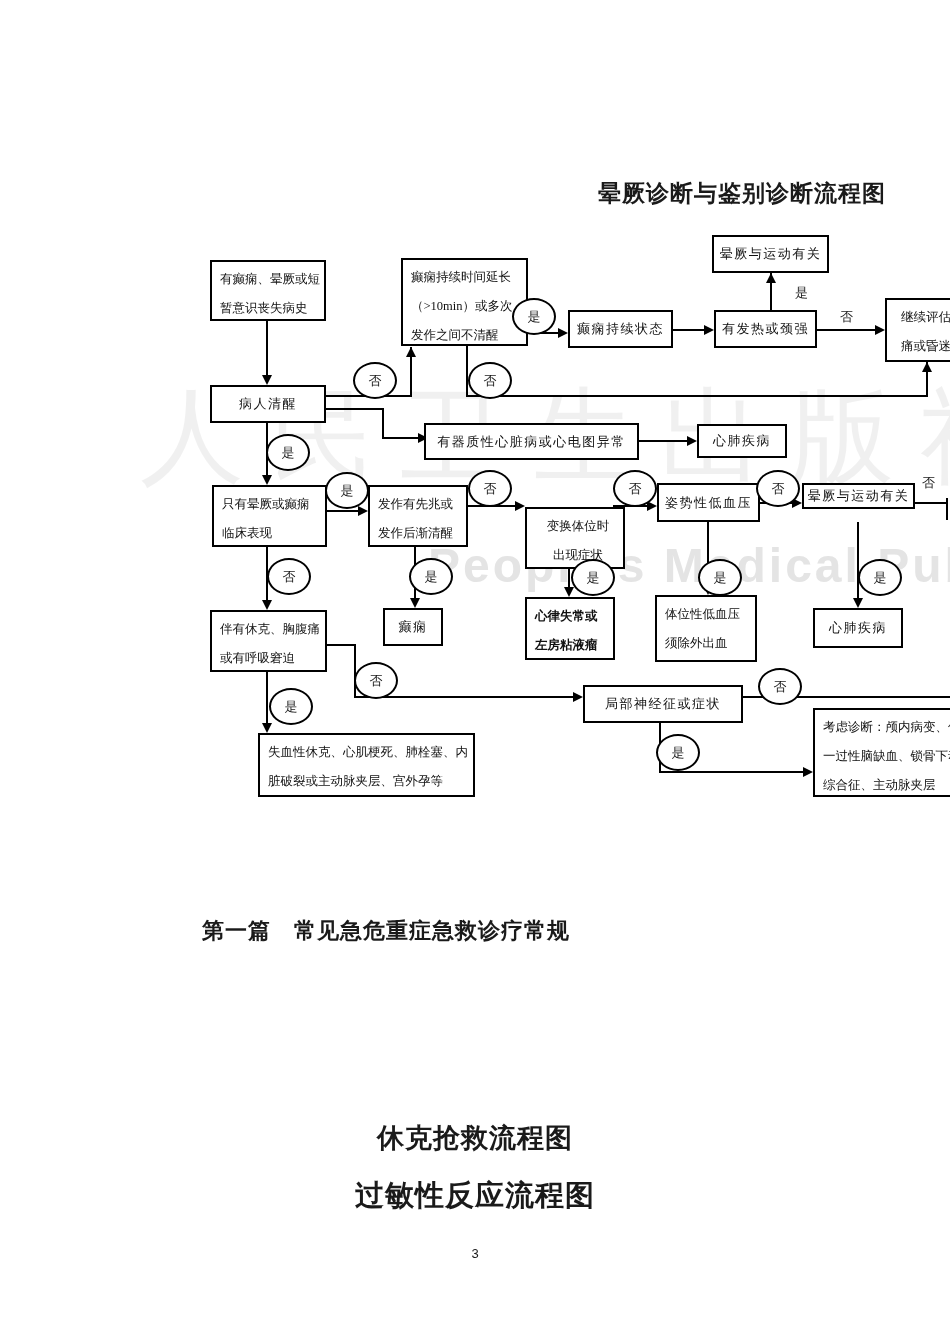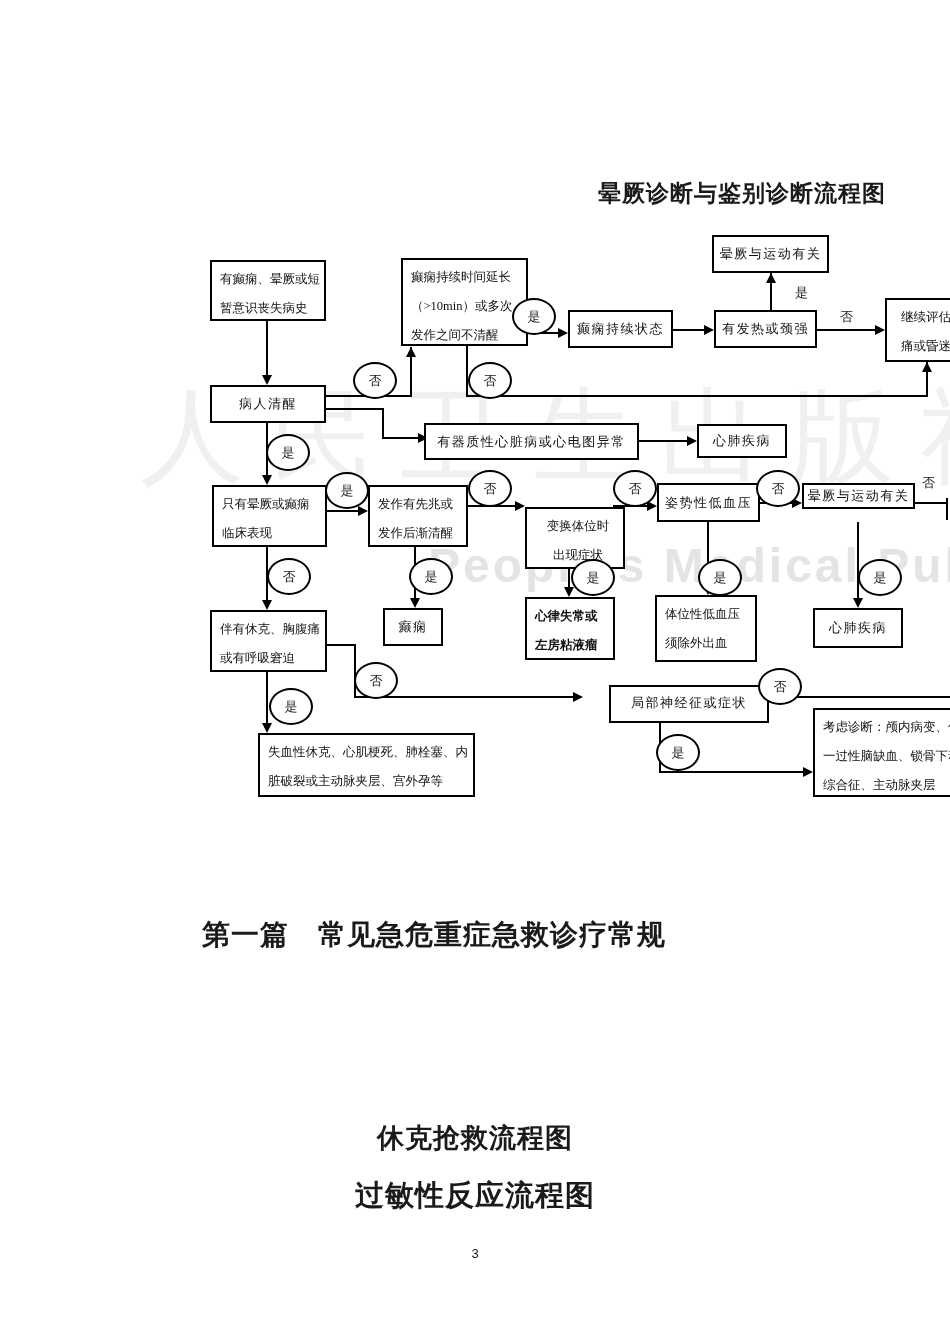--- a/index.html
+++ b/index.html
@@ -13,21 +13,21 @@
     position:absolute;left:140px;top:368px;font-size:104px;letter-spacing:26px;
     color:#000;opacity:0.055;white-space:nowrap;font-family:"DejaVu Serif",serif;
   }
   .wm-en{
     position:absolute;left:428px;top:538px;font-size:48px;font-weight:bold;
     letter-spacing:3px;color:#e4e4e4;white-space:nowrap;
     font-family:"Liberation Sans","DejaVu Sans",sans-serif;
   }
   
   .fc-title{position:absolute;left:598px;top:178px;font-size:23px;font-weight:bold;letter-spacing:1px;}
-  .sec-heading{position:absolute;left:202px;top:916px;font-size:28px;font-weight:bold;letter-spacing:1px;}
+  .sec-heading{position:absolute;left:202px;top:916px;font-size:22px;font-weight:bold;letter-spacing:1px;}
   .fig-line1{position:absolute;left:0;top:1120px;width:950px;text-align:center;font-size:27px;font-weight:bold;letter-spacing:1px;}
   .fig-line2{position:absolute;left:0;top:1176px;width:950px;text-align:center;font-size:29px;font-weight:bold;letter-spacing:1px;}
   .page-num{position:absolute;left:0;top:1246px;width:950px;text-align:center;font-size:13px;font-family:"Liberation Sans",sans-serif;}
   
   .box{
     position:absolute;border:2px solid #000;background:#fff;box-sizing:border-box;
     font-size:12.5px;color:#111;z-index:3;
   }
   .box.left{white-space:pre-line;line-height:2.3;padding:3px 2px 7px 8px;letter-spacing:0;}
   .box.center{display:flex;align-items:center;justify-content:center;text-align:center;letter-spacing:1.5px;line-height:1.2;font-size:13px;}
@@ -155,21 +155,21 @@
   <div class="box center" style="left:657px;top:483px;width:103px;height:39px;">姿势性低血压</div>
   <div class="box center" style="left:802px;top:483px;width:113px;height:26px;">晕厥与运动有关</div>
   <div class="box center" style="left:383px;top:608px;width:60px;height:38px;">癫痫</div>
   <div class="box left" style="left:525px;top:597px;width:90px;height:63px;font-weight:bold;">心律失常或
 左房粘液瘤</div>
   <div class="box left" style="left:655px;top:595px;width:102px;height:67px;">体位性低血压
 须除外出血</div>
   <div class="box center" style="left:813px;top:608px;width:90px;height:40px;">心肺疾病</div>
   <div class="box left" style="left:210px;top:610px;width:117px;height:62px;">伴有休克、胸腹痛
 或有呼吸窘迫</div>
-  <div class="box center" style="left:609px;top:685px;width:160px;height:38px;font-family:Liberation Mono, monospace;">局部神经征或症状</div>
+  <div class="box center" style="left:583px;top:685px;width:160px;height:38px;">局部神经征或症状</div>
   <div class="box left" style="left:210px;top:733px;width:217px;height:64px;margin-left:48px;">失血性休克、心肌梗死、肺栓塞、内
 脏破裂或主动脉夹层、宫外孕等</div>
   <div class="box left" style="left:813px;top:708px;width:210px;height:89px;">考虑诊断：颅内病变、偏
 一过性脑缺血、锁骨下动脉
 综合征、主动脉夹层</div>
 
   <div class="circle" style="left:353px;top:362px;">否</div>
   <div class="circle" style="left:468px;top:362px;">否</div>
   <div class="circle" style="left:512px;top:298px;">是</div>
   <div class="circle" style="left:266px;top:434px;">是</div>

